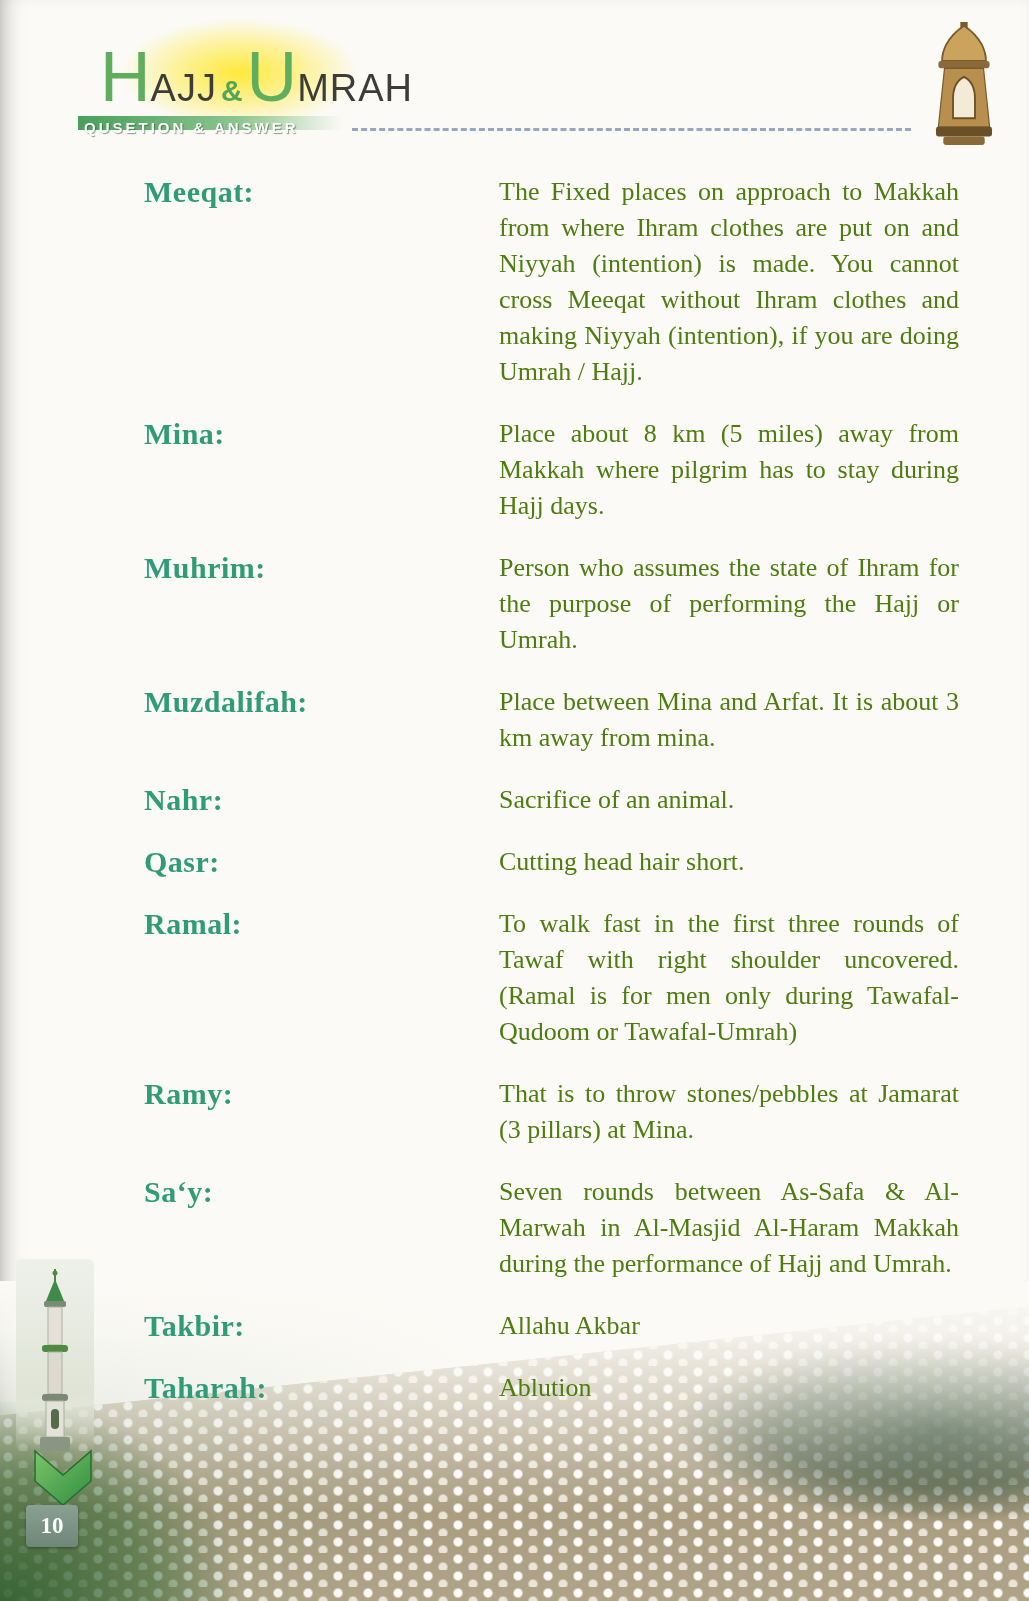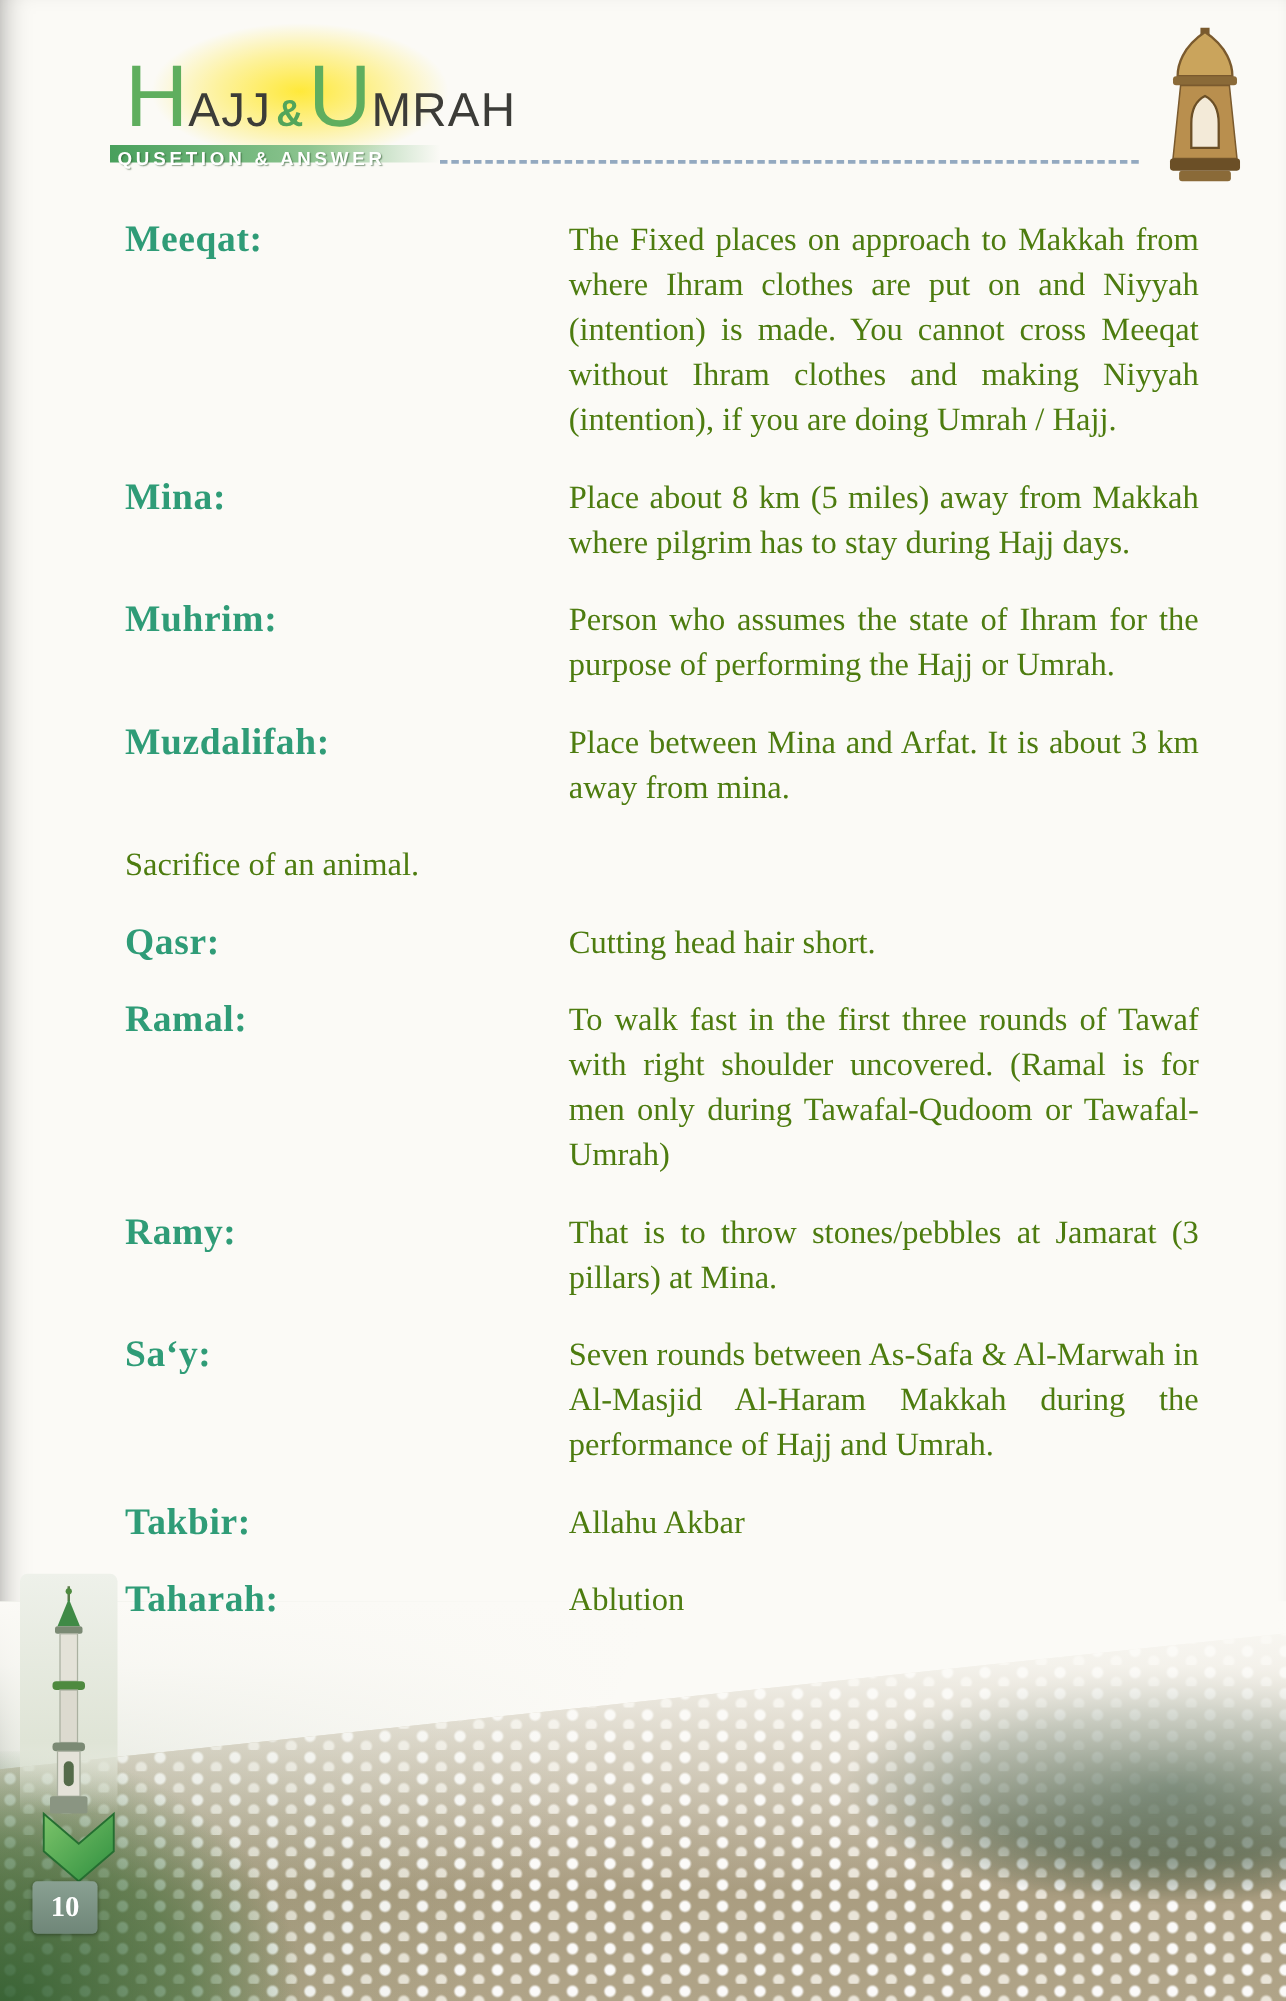--- a/index.html
+++ b/index.html
@@ -17,34 +17,34 @@
     background:radial-gradient(ellipse at center,rgba(255,232,48,.95) 0%,rgba(255,236,90,.55) 40%,rgba(255,236,90,0) 70%);
   }
   .logo-text{
     position:absolute;left:100px;top:42px;white-space:nowrap;
     font-family:"Liberation Sans",sans-serif;line-height:1;
   }
   .logo-big{font-size:70px;color:#5fae5e;font-weight:400;}
   .logo-small{font-size:38px;color:#3c3c38;font-weight:400;letter-spacing:1px;}
   .logo-amp{font-size:30px;color:#53a55a;font-weight:700;margin:0 4px;}
   .logo-banner{
-    position:absolute;left:88px;top:116px;width:258px;height:14px;
+    position:absolute;left:78px;top:116px;width:258px;height:14px;
     background:linear-gradient(to right,#48a05c 0%,#8cc48f 60%,rgba(190,218,186,0) 100%);
     color:#ffffff;font-family:"Liberation Sans",sans-serif;font-weight:700;
     font-size:15px;letter-spacing:3px;line-height:23px;padding-left:6px;
     text-shadow:1px 1px 1px rgba(40,80,40,.55);
   }
   .header-divider{
     position:absolute;left:352px;right:118px;top:128px;height:0;
     border-top:3px dashed #93a9c0;
   }
   .lantern{position:absolute;right:26px;top:22px;width:78px;height:134px;}
 
   
-  .glossary{position:relative;z-index:2;padding:12px 70px 0 100px;}
+  .glossary{position:relative;z-index:2;padding:12px 70px 0 100px;margin-left:44px;}
   .entry{display:flex;margin-bottom:26px;}
   .term{
     flex:none;width:355px;font-weight:700;font-size:30px;line-height:36px;
     color:#2f9c77;letter-spacing:.5px;
   }
   .definition{
     width:506px;font-size:26px;line-height:36px;text-align:justify;color:#4d7c0f;
   }
 
   
@@ -137,20 +137,21 @@
       <div class="term">Muhrim:</div>
       <div class="definition">Person who assumes the state of Ihram for the purpose of performing the Hajj or Umrah.</div>
     </div>
 
     <div class="entry">
       <div class="term">Muzdalifah:</div>
       <div class="definition">Place between Mina and Arfat. It is about 3 km away from mina.</div>
     </div>
 
     <div class="entry">
+      <div class="term">Nahr:</div>
       <div class="definition">Sacrifice of an animal.</div>
     </div>
 
     <div class="entry">
       <div class="term">Qasr:</div>
       <div class="definition">Cutting head hair short.</div>
     </div>
 
     <div class="entry">
       <div class="term">Ramal:</div>

